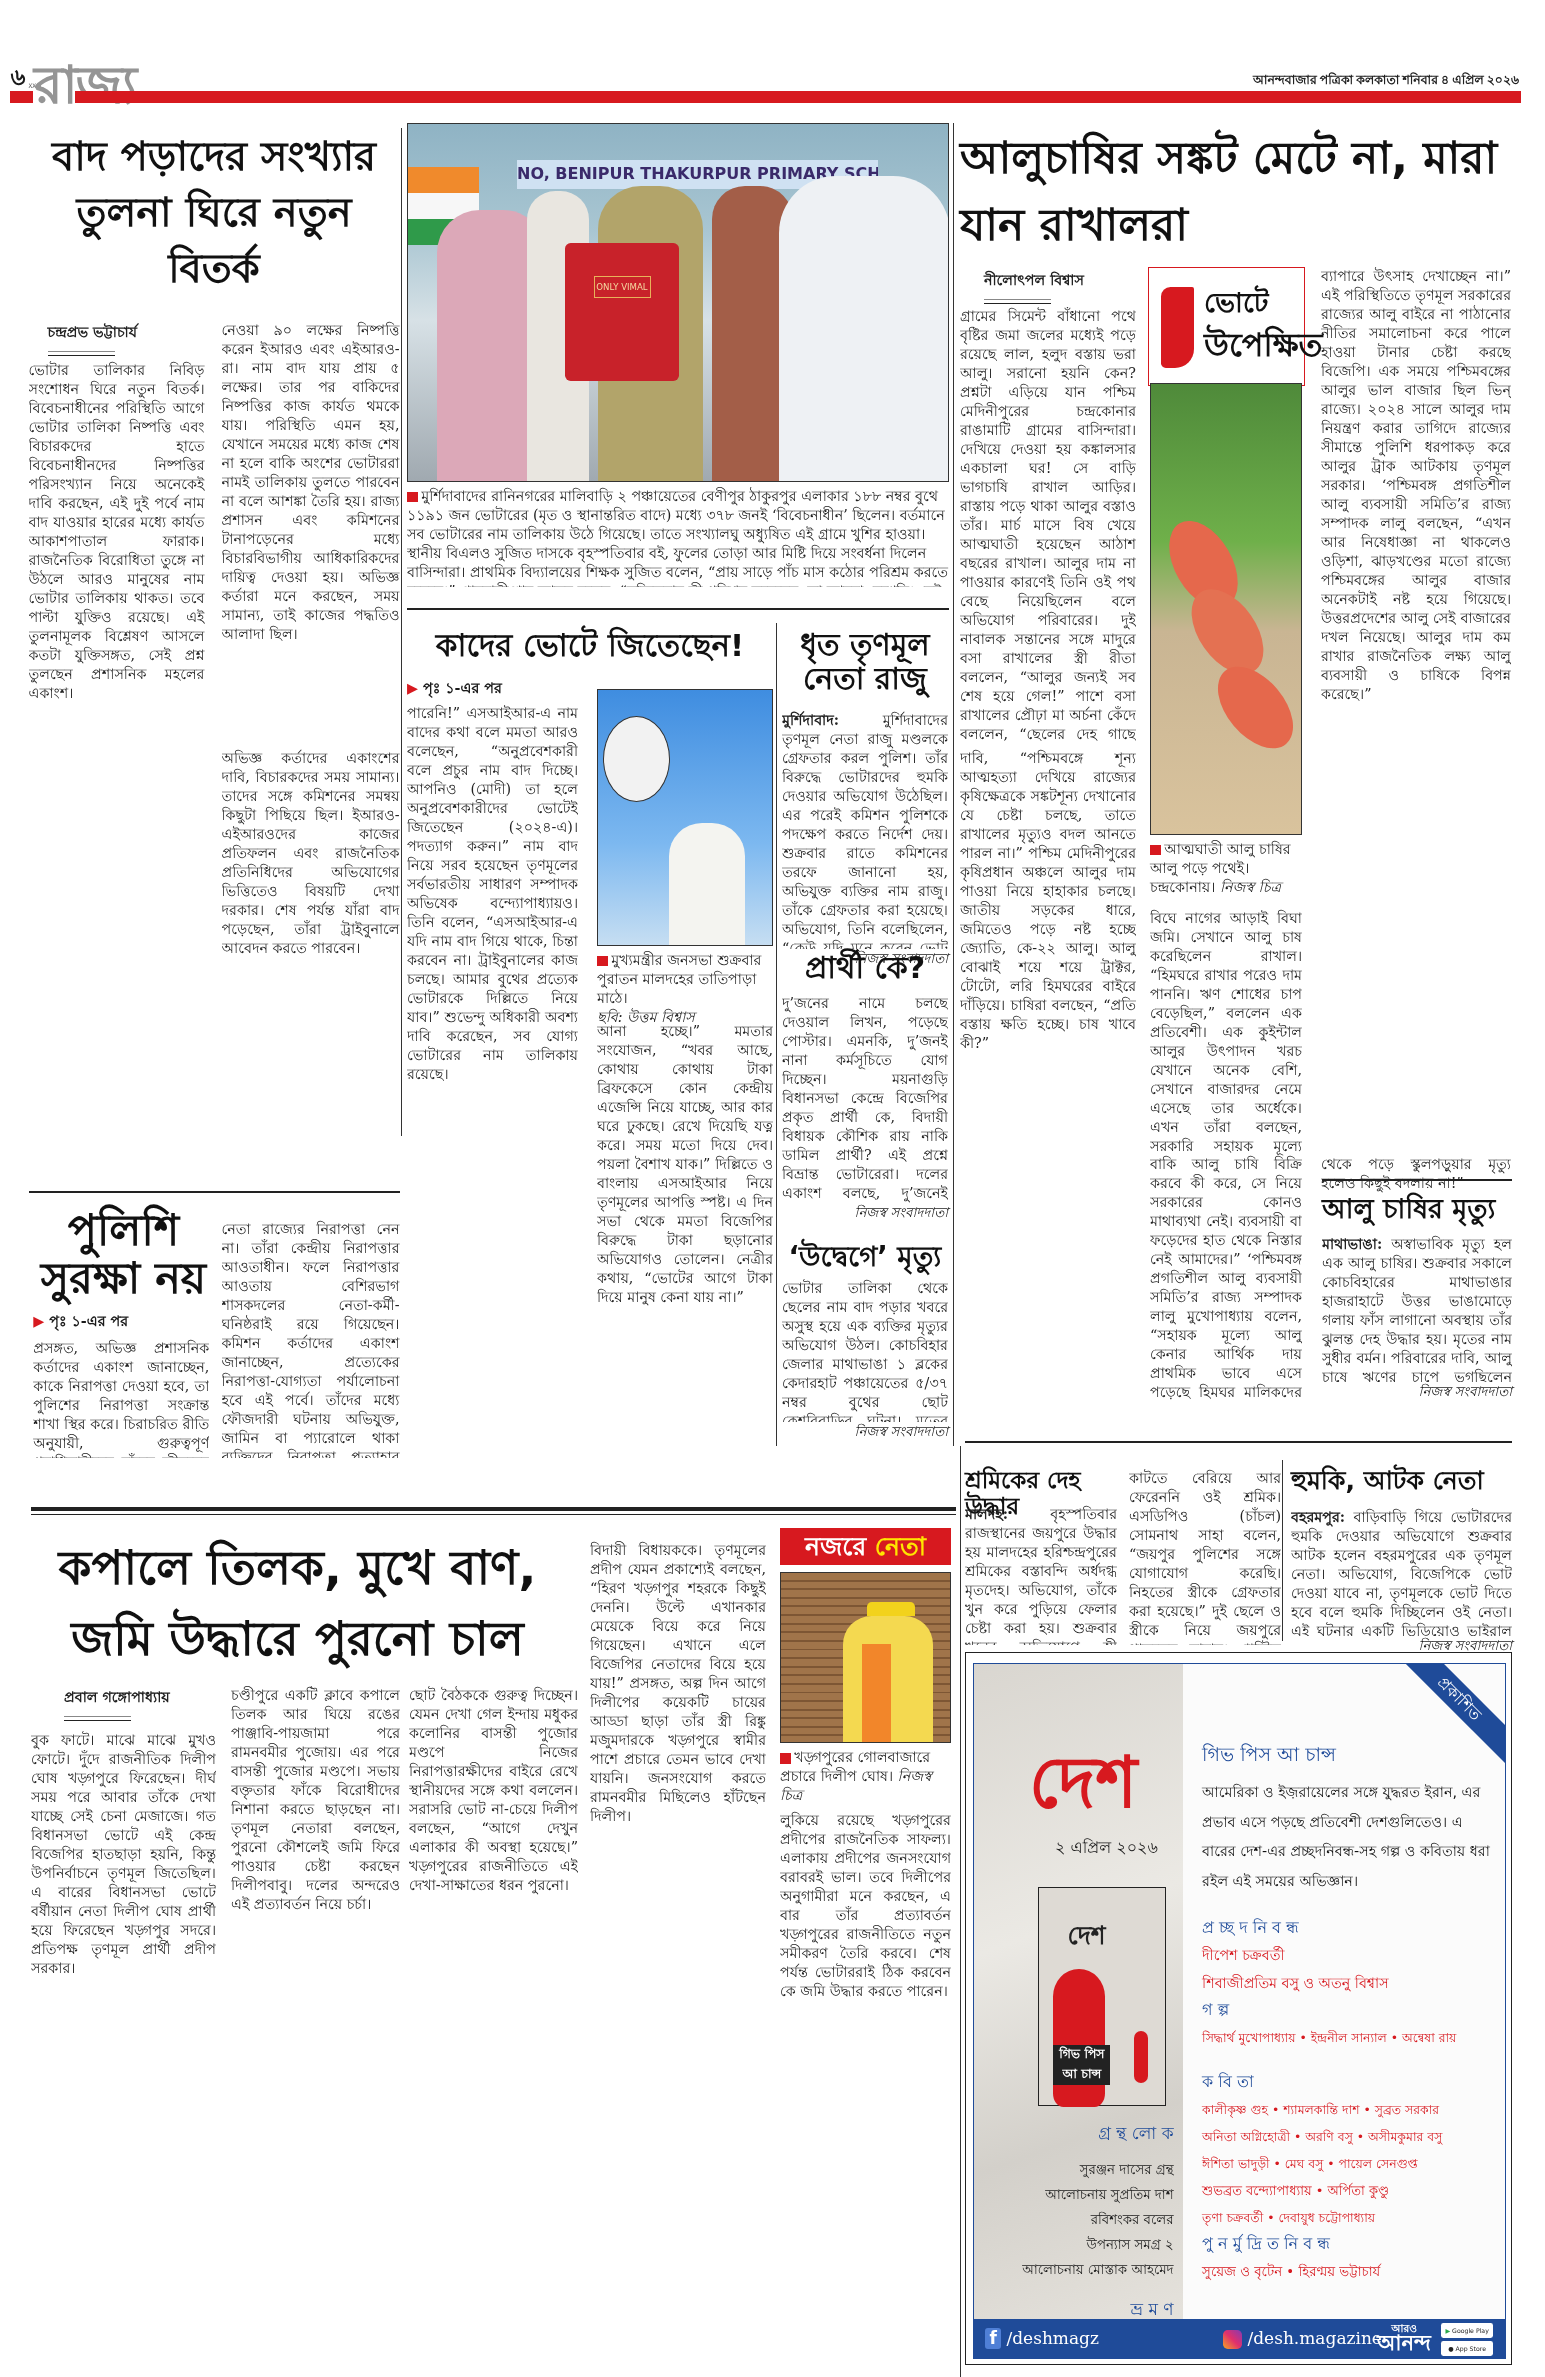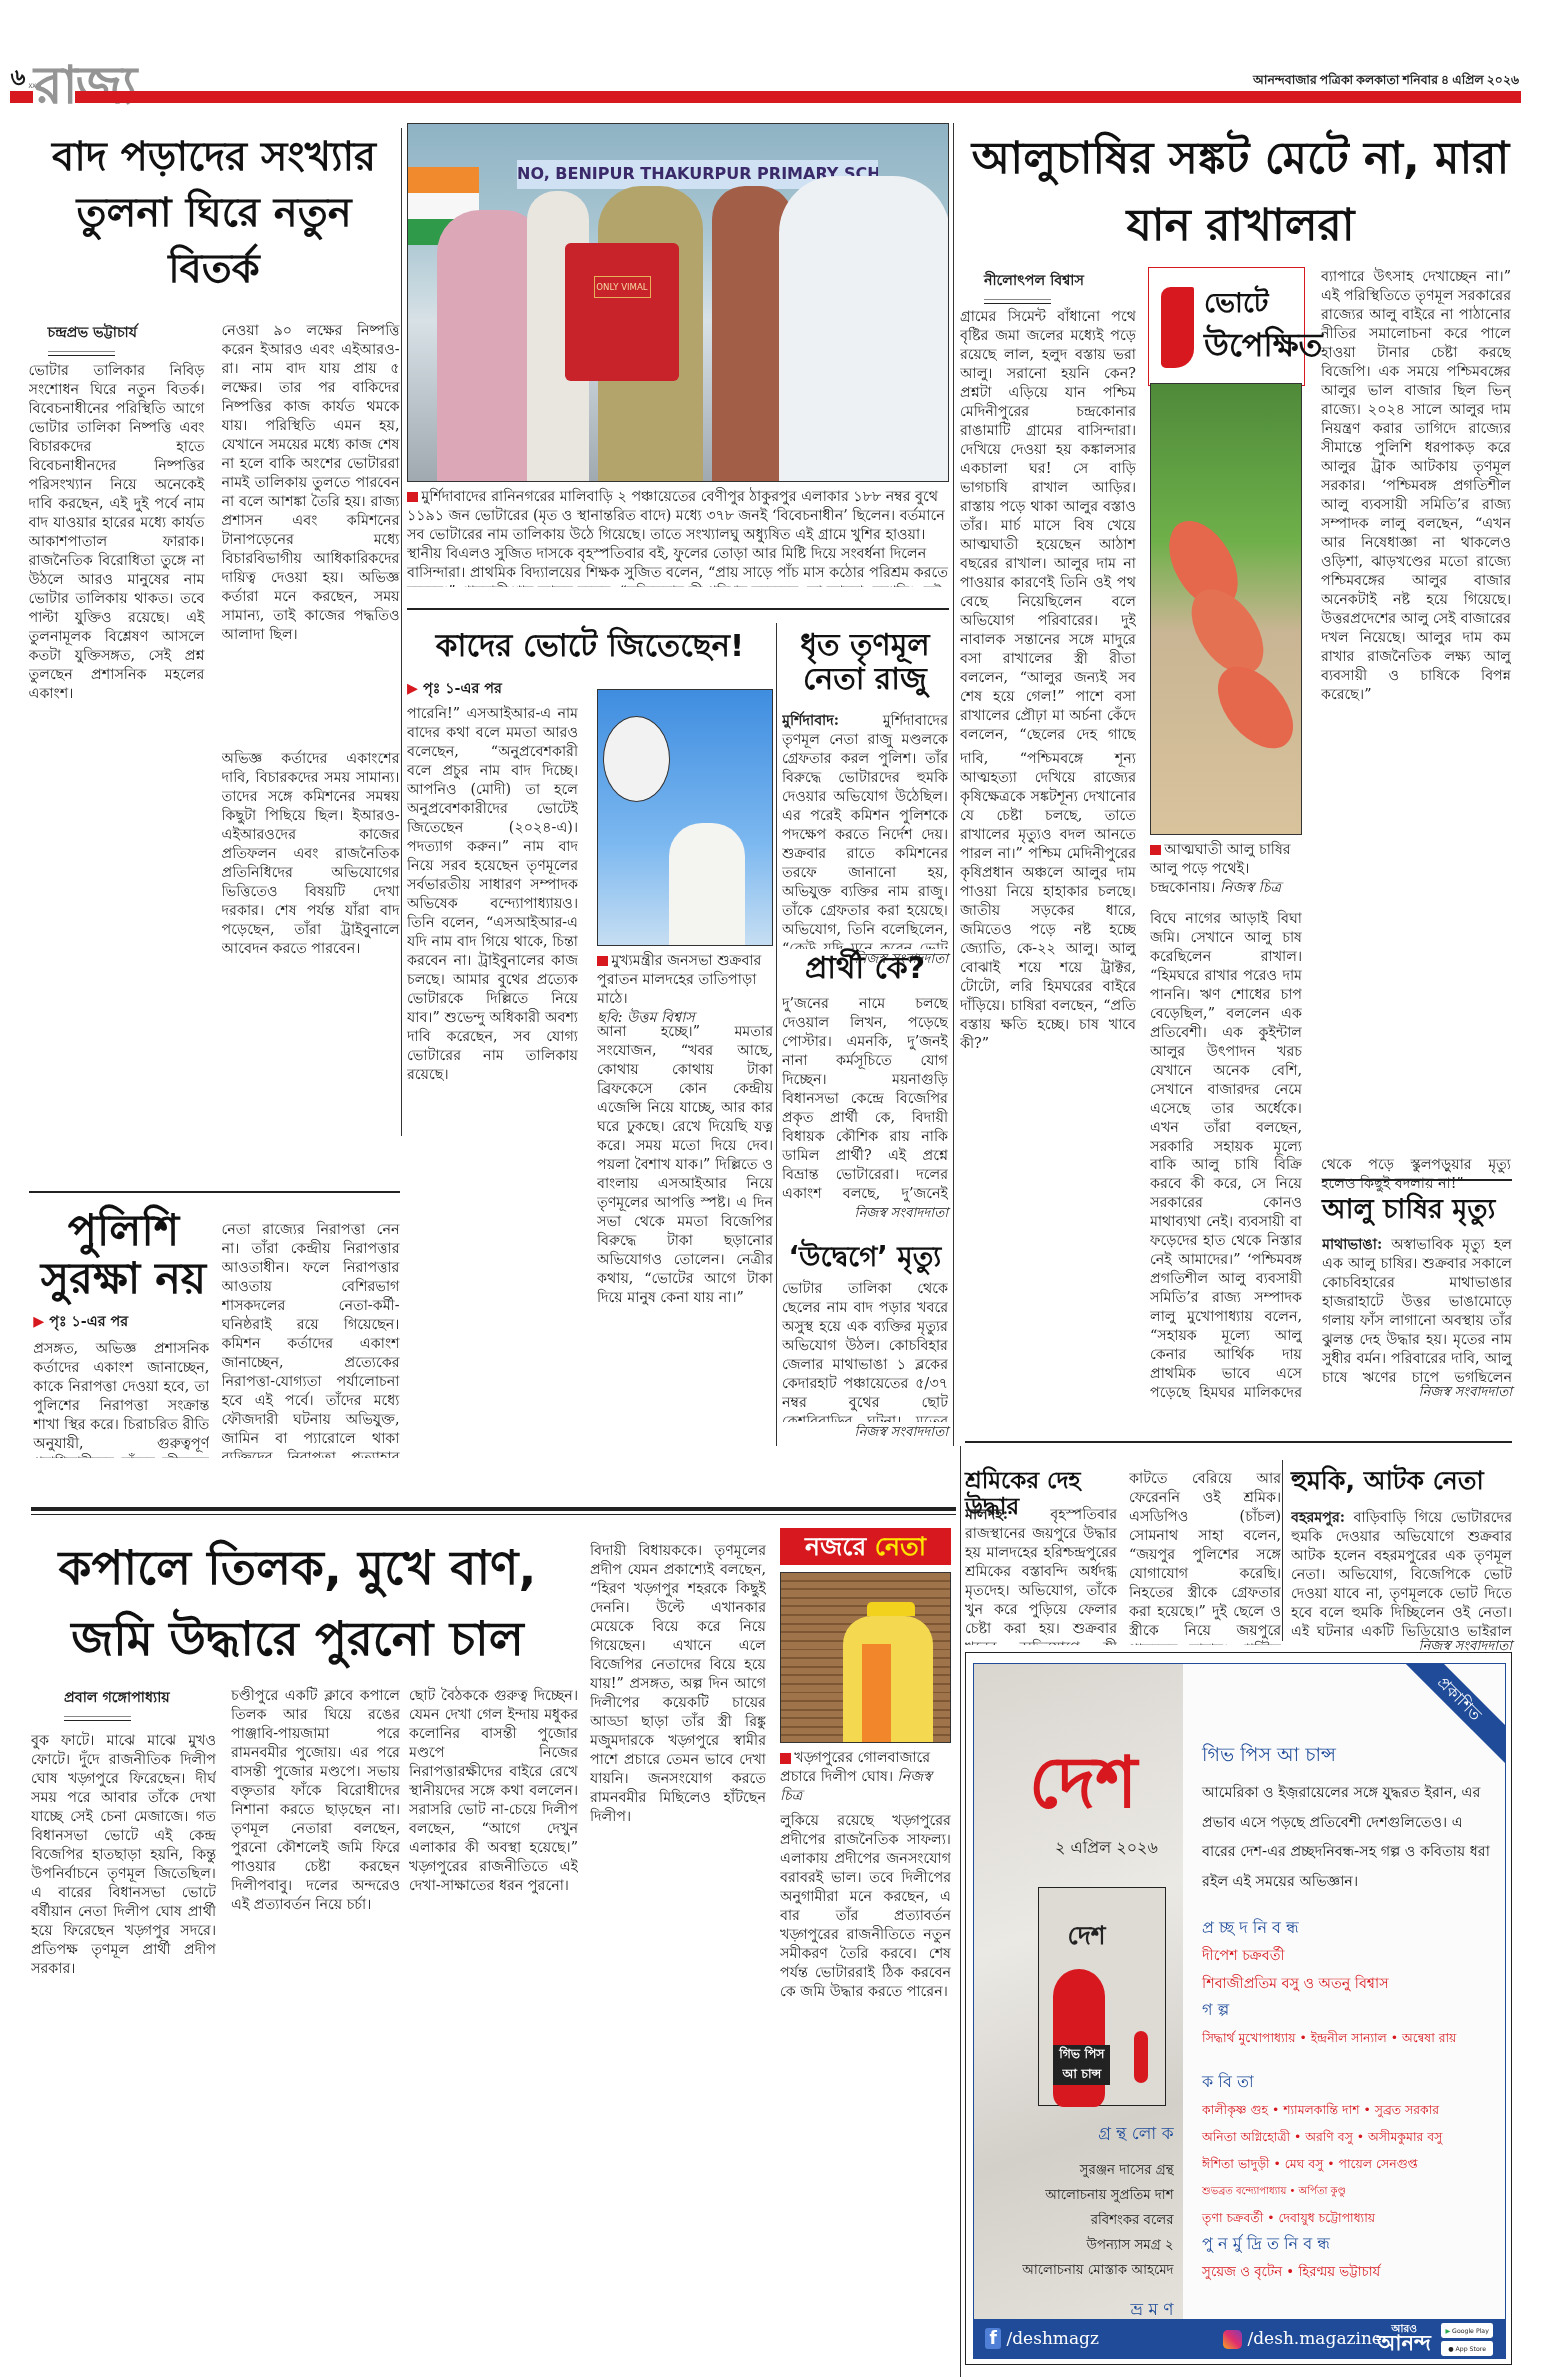--- a/index.html
+++ b/index.html
@@ -95,21 +95,21 @@
   <div class="credit" style="text-align:right;font-size:13.3px">নিজস্ব সংবাদদাতা</div>
 </div>
 <div class="abs" style="left:782px;top:1241px;width:166px;height:204px">
   <div class="hl" style="font-size:27.6px;text-align:center">‘উদ্বেগে’ মৃত্যু</div>
   <div class="txt" style="margin-top:6.7px;height:143px">ভোটার তালিকা থেকে ছেলের নাম বাদ পড়ার খবরে অসুস্থ হয়ে এক ব্যক্তির মৃত্যুর অভিযোগ উঠল। কোচবিহার জেলার মাথাভাঙা ১ ব্লকের কেদারহাট পঞ্চায়েতের ৫/৩৭ নম্বর বুথের ছোট কেশরিবাড়ির ঘটনা। মৃতের নাম সাকের আলি মিয়াঁ (৫৬)। পরিবারের দাবি, ছেলের নাম বাদ যাওয়ায় তিনি খুব দুশ্চিন্তায় ছিলেন। যদিও প্রশাসনের তরফে এ বিষয়ে কিছু জানানো হয়নি। ছেলের নাম বিবেচনাধীন ছিল।</div>
   <div class="credit" style="text-align:right;font-size:13.3px">নিজস্ব সংবাদদাতা</div>
 </div>
 <div class="vrule" style="left:953px;top:123px;height:1323px"></div>
 
 <div class="abs" style="left:960px;top:124px;width:561px;height:1032px">
-  <div class="hl" style="font-size:44px;line-height:67px;text-align:center">আলুচাষির সঙ্কট মেটে না, মারা যান রাখালরা</div>
+  <div class="hl" style="font-size:44px;line-height:67px;text-align:left">আলুচাষির সঙ্কট মেটে না, মারা যান রাখালরা</div>
   <div class="byline abs" style="left:24px;top:145px">নীলোৎপল বিশ্বাস</div>
   <div class="txt abs" style="left:0;top:183px;width:176px;height:437px">গ্রামের সিমেন্ট বাঁধানো পথে বৃষ্টির জমা জলের মধ্যেই পড়ে রয়েছে লাল, হলুদ বস্তায় ভরা আলু। সরানো হয়নি কেন? প্রশ্নটা এড়িয়ে যান পশ্চিম মেদিনীপুরের চন্দ্রকোনার রাঙামাটি গ্রামের বাসিন্দারা। দেখিয়ে দেওয়া হয় কঙ্কালসার একচালা ঘর! সে বাড়ি ভাগচাষি রাখাল আড়ির। রাস্তায় পড়ে থাকা আলুর বস্তাও তাঁর। মার্চ মাসে বিষ খেয়ে আত্মঘাতী হয়েছেন আঠাশ বছরের রাখাল। আলুর দাম না পাওয়ার কারণেই তিনি ওই পথ বেছে নিয়েছিলেন বলে অভিযোগ পরিবারের। দুই নাবালক সন্তানের সঙ্গে মাদুরে বসা রাখালের স্ত্রী রীতা বললেন, “আলুর জন্যই সব শেষ হয়ে গেল!” পাশে বসা রাখালের প্রৌঢ়া মা অর্চনা কেঁদে বললেন, “ছেলের দেহ গাছে ঝুলতে দেখেছি।”</div>
   <div class="txt abs" style="left:0;top:625px;width:176px;height:407px">দাবি, “পশ্চিমবঙ্গে শূন্য আত্মহত্যা দেখিয়ে রাজ্যের কৃষিক্ষেত্রকে সঙ্কটশূন্য দেখানোর যে চেষ্টা চলছে, তাতে রাখালের মৃত্যুও বদল আনতে পারল না।” পশ্চিম মেদিনীপুরের কৃষিপ্রধান অঞ্চলে আলুর দাম পাওয়া নিয়ে হাহাকার চলছে। জাতীয় সড়কের ধারে, জমিতেও পড়ে নষ্ট হচ্ছে জ্যোতি, কে-২২ আলু। আলু বোঝাই শয়ে শয়ে ট্রাক্টর, টোটো, লরি হিমঘরের বাইরে দাঁড়িয়ে। চাষিরা বলছেন, “প্রতি বস্তায় ক্ষতি হচ্ছে। চাষ খাবে কী?”</div>
   <div class="abs" style="left:188px;top:143px;width:157px;height:119px;border:1px solid #d7191f;background:#fff">
     <div class="abs" style="left:12px;top:19px;width:33px;height:81px;background:#d7191f;border-radius:9.5px 1.9px 19px 4.8px"></div>
     <div class="abs hl" style="left:55px;top:19px;font-size:27px">ভোটে</div>
     <div class="abs hl" style="left:55px;top:59px;font-size:32px">উপেক্ষিত</div>
   </div>
   <div class="photo abs" style="left:190px;top:259px;width:152px;height:452px;background:linear-gradient(180deg,#4f8a3a 0%,#6fb04a 35%,#c9b593 55%,#d9c39d 100%)">
     <div class="abs" style="left:4.8px;top:152px;width:95px;height:57px;background:#e5684c;border-radius:50%;transform:rotate(60deg)"></div>
@@ -232,21 +232,21 @@
       <div style="font-size:14.3px;line-height:29.5px;color:#111">আমেরিকা ও ইজ়রায়েলের সঙ্গে যুদ্ধরত ইরান, এর প্রভাব এসে পড়ছে প্রতিবেশী দেশগুলিতেও। এ বারের দেশ-এর প্রচ্ছদনিবন্ধ-সহ গল্প ও কবিতায় ধরা রইল এই সময়ের অভিজ্ঞান।</div>
       <div class="blue" style="font-size:16px;margin-top:19px">প্র চ্ছ দ নি ব ন্ধ</div>
       <div class="red" style="font-size:14.3px;line-height:27.6px">দীপেশ চক্রবর্তী</div>
       <div class="red" style="font-size:14.3px;line-height:27.6px">শিবাজীপ্রতিম বসু ও অতনু বিশ্বাস</div>
       <div class="blue" style="font-size:16px;">গ ল্প</div>
       <div class="red" style="font-size:12.4px;line-height:27.6px">সিদ্ধার্থ মুখোপাধ্যায় • ইন্দ্রনীল সান্যাল • অন্বেষা রায়</div>
       <div class="blue" style="font-size:16px;margin-top:17px">ক বি তা</div>
       <div class="red" style="font-size:12.4px;line-height:27px">কালীকৃষ্ণ গুহ • শ্যামলকান্তি দাশ • সুব্রত সরকার</div>
       <div class="red" style="font-size:12.4px;line-height:27px">অনিতা অগ্নিহোত্রী • অরণি বসু • অসীমকুমার বসু</div>
       <div class="red" style="font-size:12.4px;line-height:27px">ঈশিতা ভাদুড়ী • মেঘ বসু • পায়েল সেনগুপ্ত</div>
-      <div class="red" style="font-size:10px;line-height:27px">শুভব্রত বন্দ্যোপাধ্যায় • অর্পিতা কুণ্ডু</div>
+      <div class="red" style="font-size:13px;line-height:27px">শুভব্রত বন্দ্যোপাধ্যায় • অর্পিতা কুণ্ডু</div>
       <div class="red" style="font-size:12.4px;line-height:27px">তৃণা চক্রবর্তী • দেবায়ুধ চট্টোপাধ্যায়</div>
       <div class="blue" style="font-size:16px;">পু ন র্মু দ্রি ত  নি ব ন্ধ</div>
       <div style="font-size:13.3px;line-height:27.6px;color:#d7191f">সুয়েজ ও বৃটেন • হিরণ্ময় ভট্টাচার্য</div>
     </div>
   </div>
 
   <div class="abs" style="left:7.1px;top:666px;width:533px;height:40px;background:#1f4b99;color:#fff;font-family:'DejaVu Serif',serif">
     <div class="abs" style="left:12px;top:8.6px;font-size:17px">
       <span style="display:inline-block;width:16px;height:21px;background:#4f7fd6;border-radius:2.9px;color:#fff;text-align:center;font-family:'DejaVu Sans',sans-serif;font-weight:bold;line-height:21px">f</span>
       <span>/deshmagz</span>

